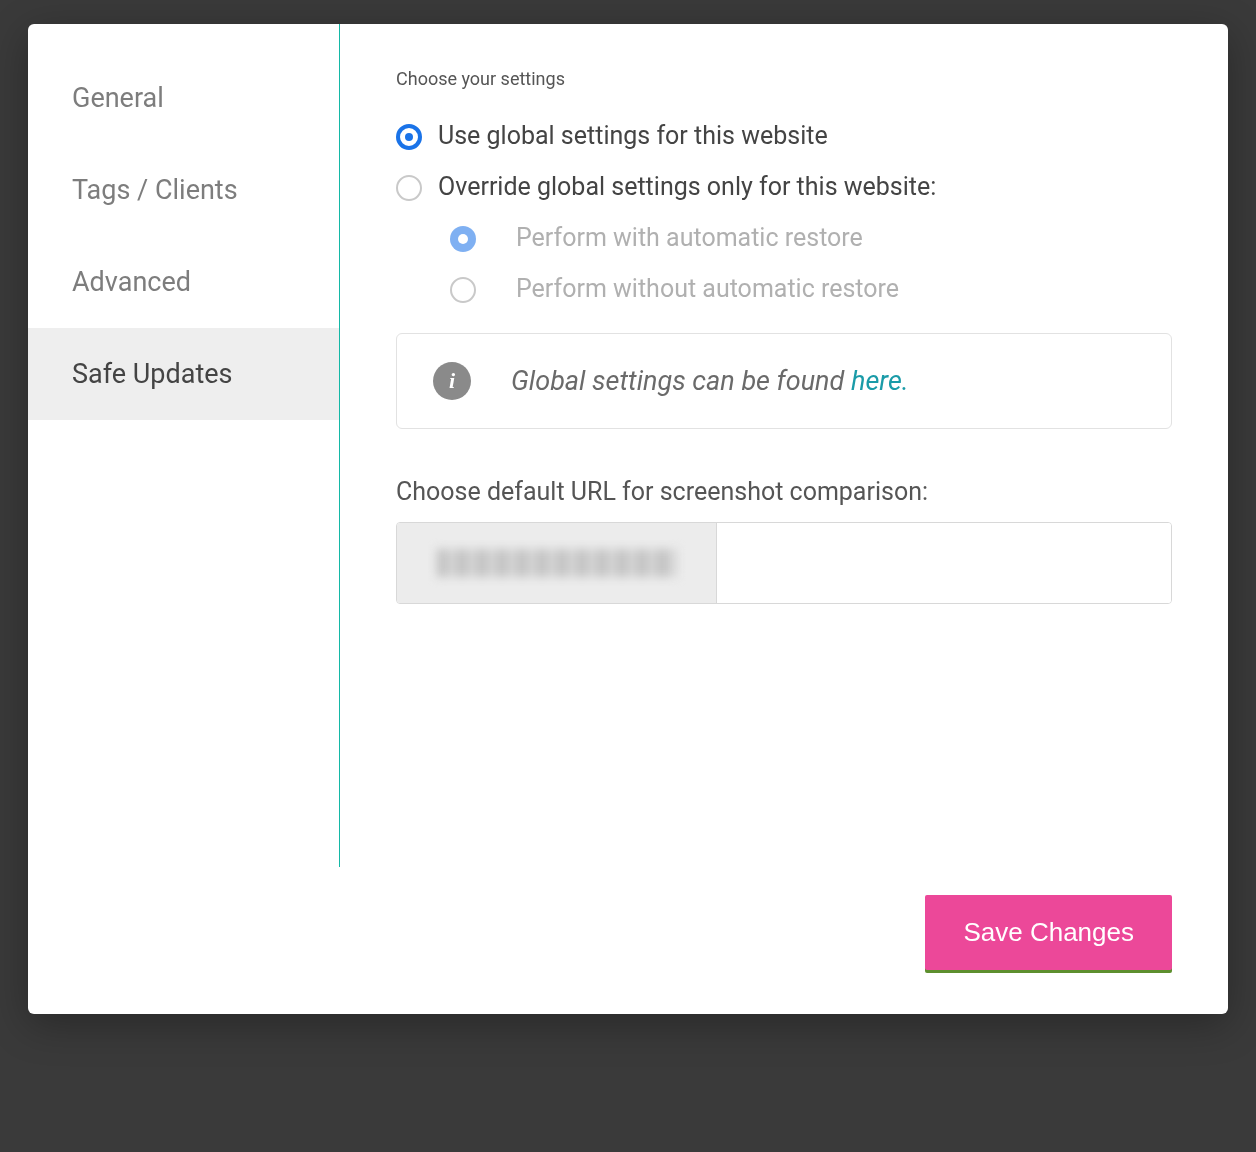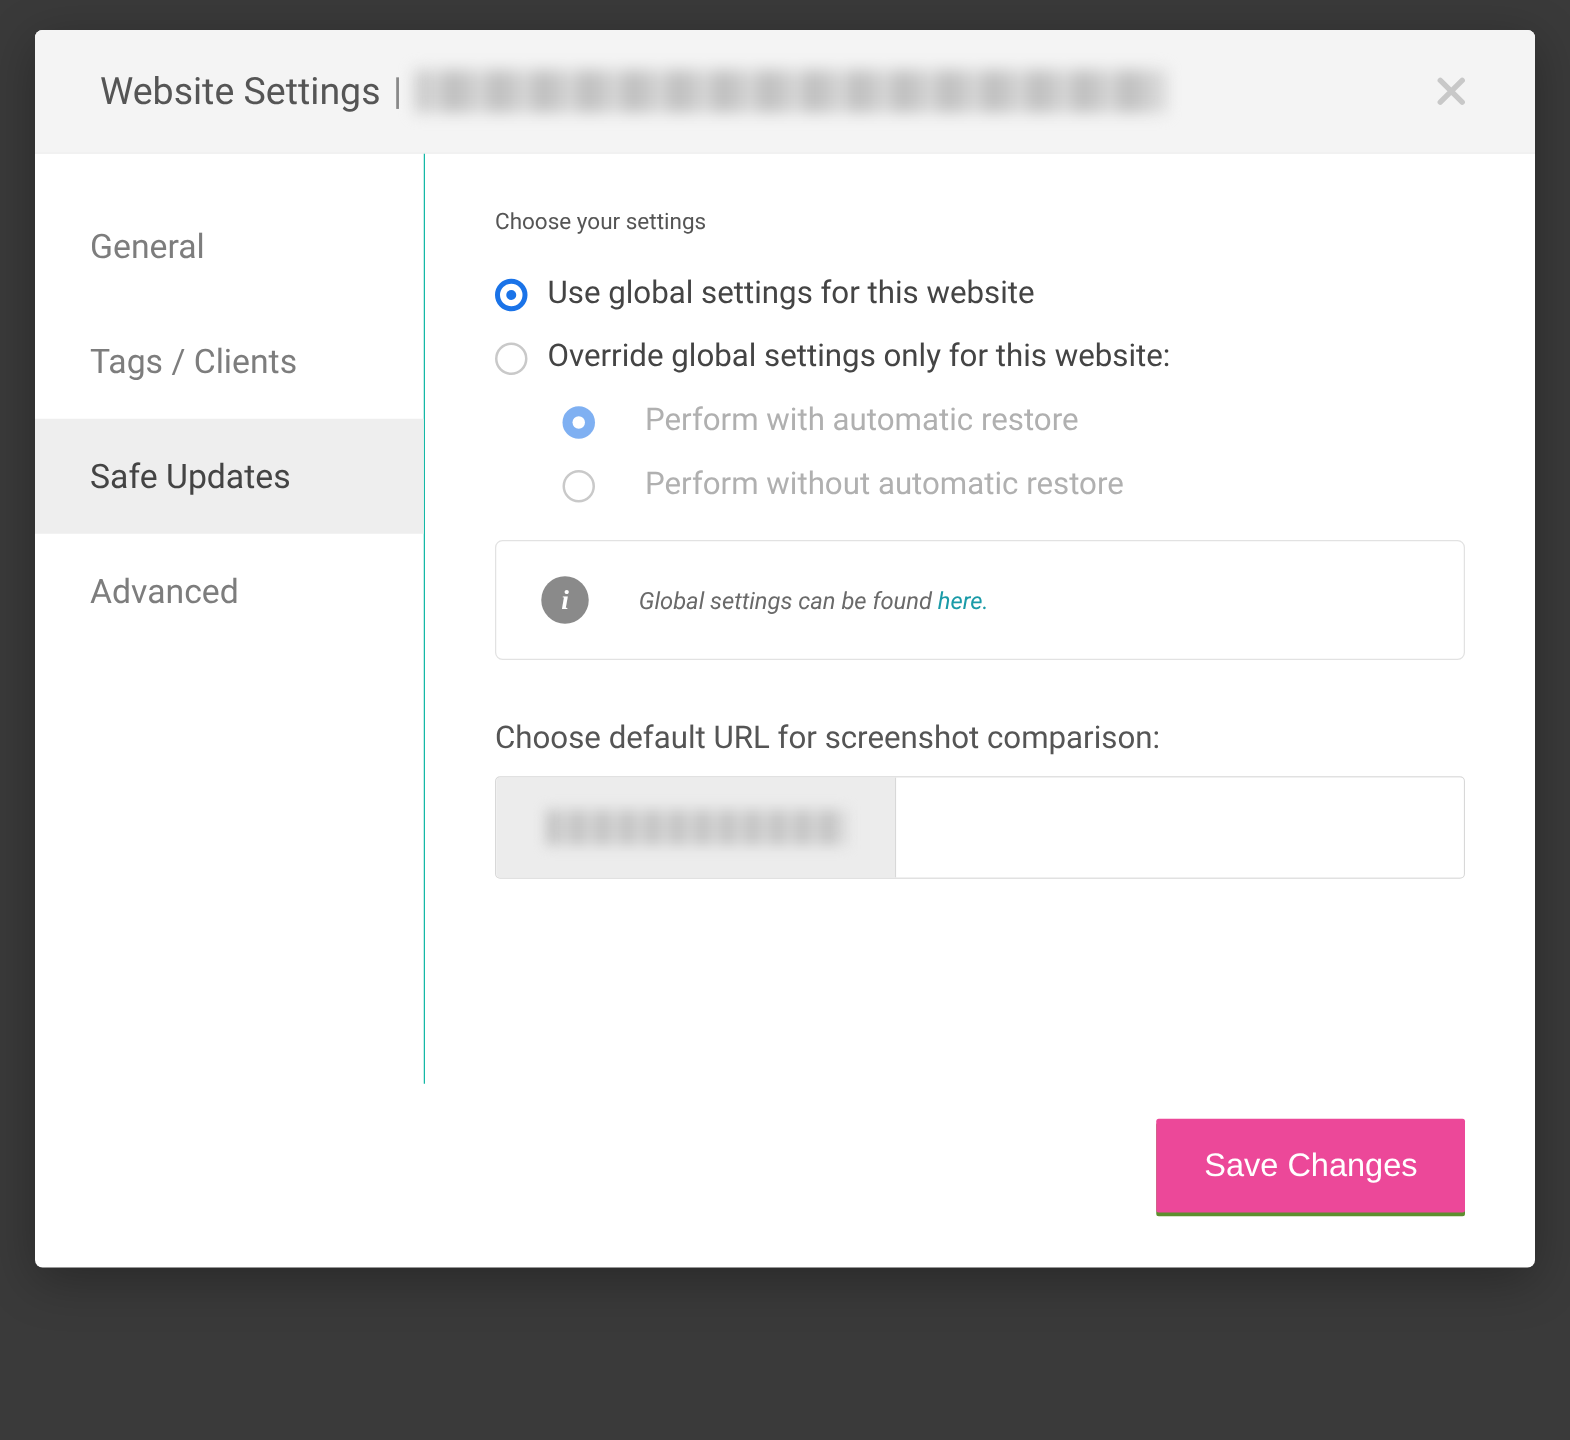--- a/index.html
+++ b/index.html
@@ -151,21 +151,21 @@
     align-items: center;
     justify-content: center;
     color: #fff;
     font-family: Georgia, serif;
     font-style: italic;
     font-weight: bold;
     font-size: 22px;
     flex-shrink: 0;
   }
   .info-text {
-    font-size: 19px;
+    font-size: 27px;
     font-style: italic;
     color: #6a6a6a;
   }
   .info-text a {
     color: #1a9ba8;
     text-decoration: none;
     cursor: pointer;
   }
   .url-section { margin-top: 48px; }
   .url-label {
@@ -216,46 +216,34 @@
     font-size: 26px;
     padding: 22px 38px;
     cursor: pointer;
     box-shadow: 0 3px 0 #5d8f2e;
   }
 </style>
 </head>
 <body>
 
 <div class="modal">
-  <div class="modal-header">
-    <div class="modal-title-wrap">
-      <span class="modal-title-text">Website Settings</span>
-      <span class="modal-title-sep">|</span>
-      <span class="blurred-strip"></span>
-    </div>
-    <div class="close-btn">
-      <svg viewBox="0 0 24 24">
-        <path d="M5 5 L19 19 M19 5 L5 19" stroke="currentColor" stroke-width="3.5" stroke-linecap="round" fill="none"></path>
-      </svg>
-    </div>
-  </div>
 
   <div class="modal-body">
     <div class="sidebar">
       <div class="sidebar-item">
         <span>General</span>
       </div>
       <div class="sidebar-item">
         <span>Tags / Clients</span>
       </div>
+      <div class="sidebar-item">
+        <span>Advanced</span>
+      </div>
       <div class="sidebar-item active">
         <span>Safe Updates</span>
-      </div>
-      <div class="sidebar-item">
-        <span>Advanced</span>
       </div>
     </div>
 
     <div class="content">
       <h2 class="section-heading">Choose your settings</h2>
 
       <div class="radio-row">
         <span class="radio-outer selected">
             <span class="radio-inner"></span>
           </span>

